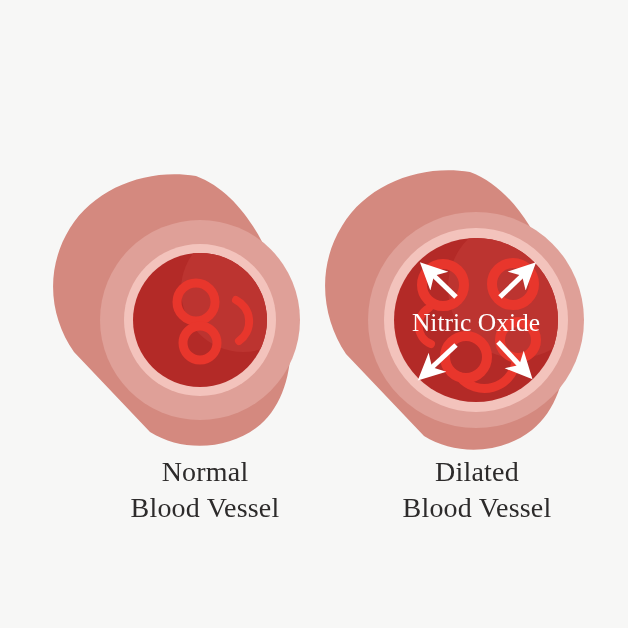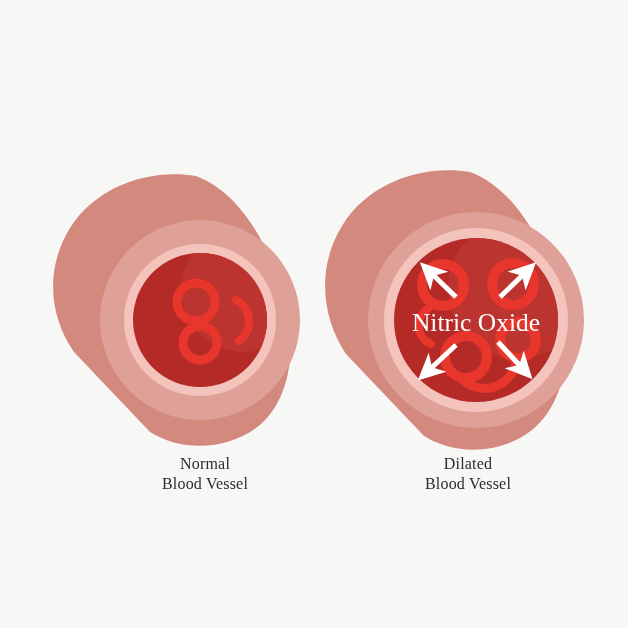--- a/index.html
+++ b/index.html
@@ -23,27 +23,27 @@
     left: 0;
     top: 0;
     width: 628px;
     height: 628px;
     display: block;
   }
   .caption {
     position: absolute;
     width: 300px;
     text-align: center;
-    font-size: 16px;
+    font-size: 28px;
     line-height: 1.28;
     color: #2d2b2b;
     letter-spacing: 0.2px;
   }
   #caption-normal { left: 55px; top: 454px; }
-  #caption-dilated { left: 318px; top: 454px; text-align: center; }
+  #caption-dilated { left: 327px; top: 454px; text-align: center; }
   .caption-line { display: block; }
   .molecule-label {
     font-size: 25.5px;
     fill: #ffffff;
     font-family: "Liberation Serif", "DejaVu Serif", serif;
   }
 </style>
 </head>
 <body>
 

